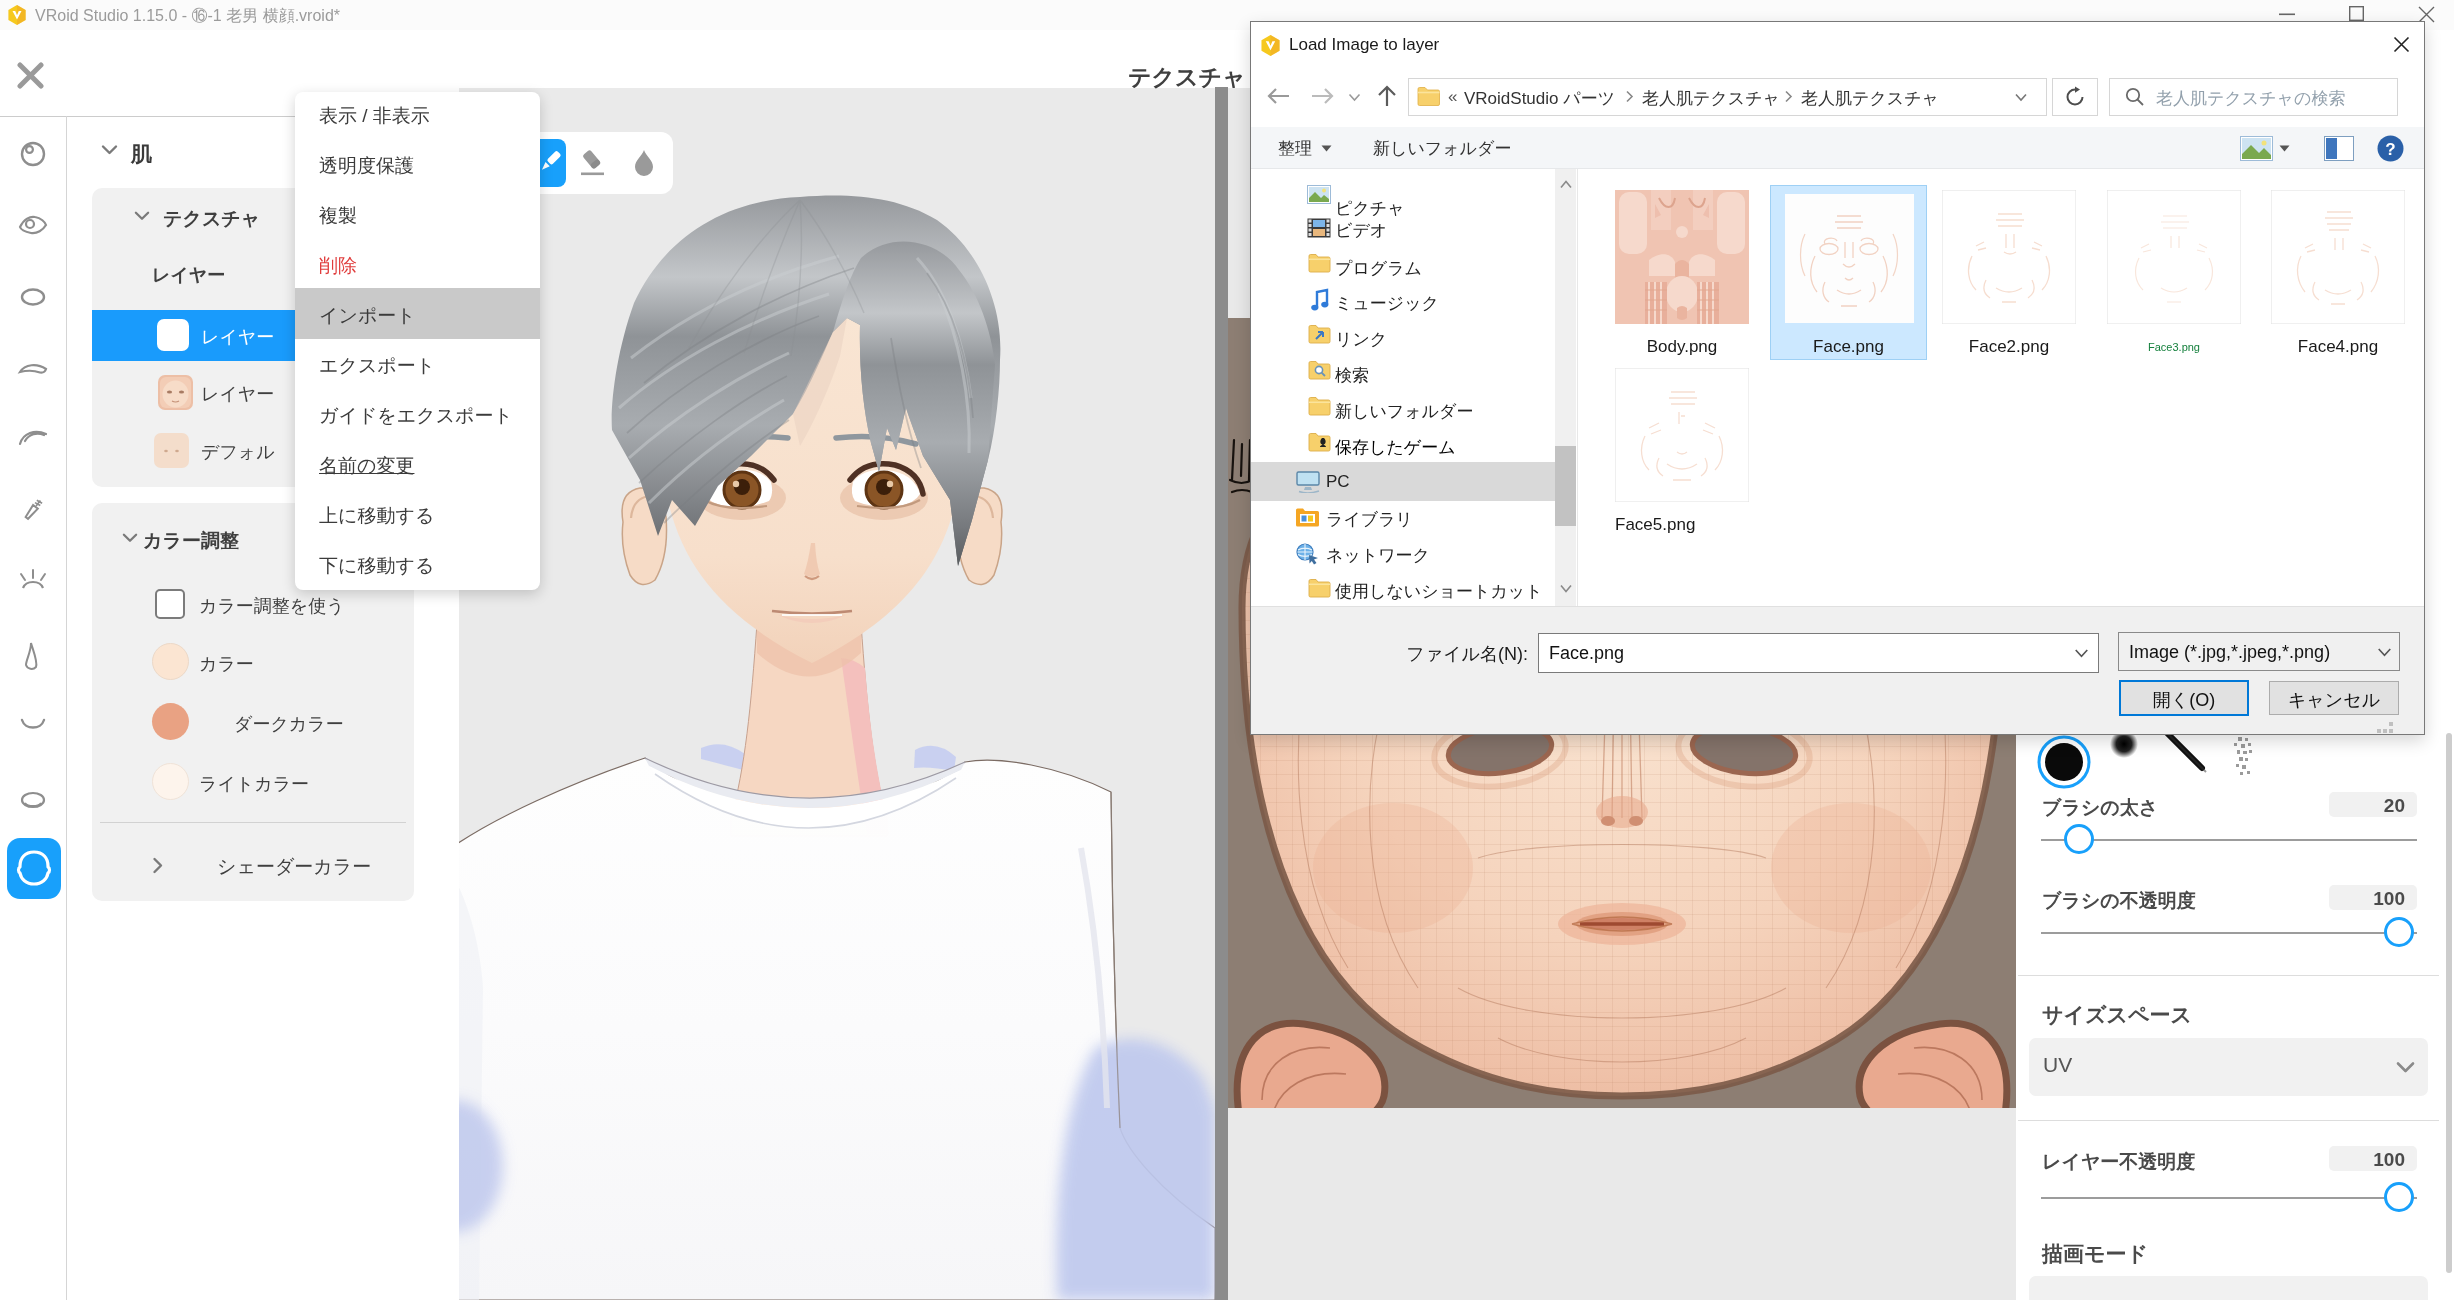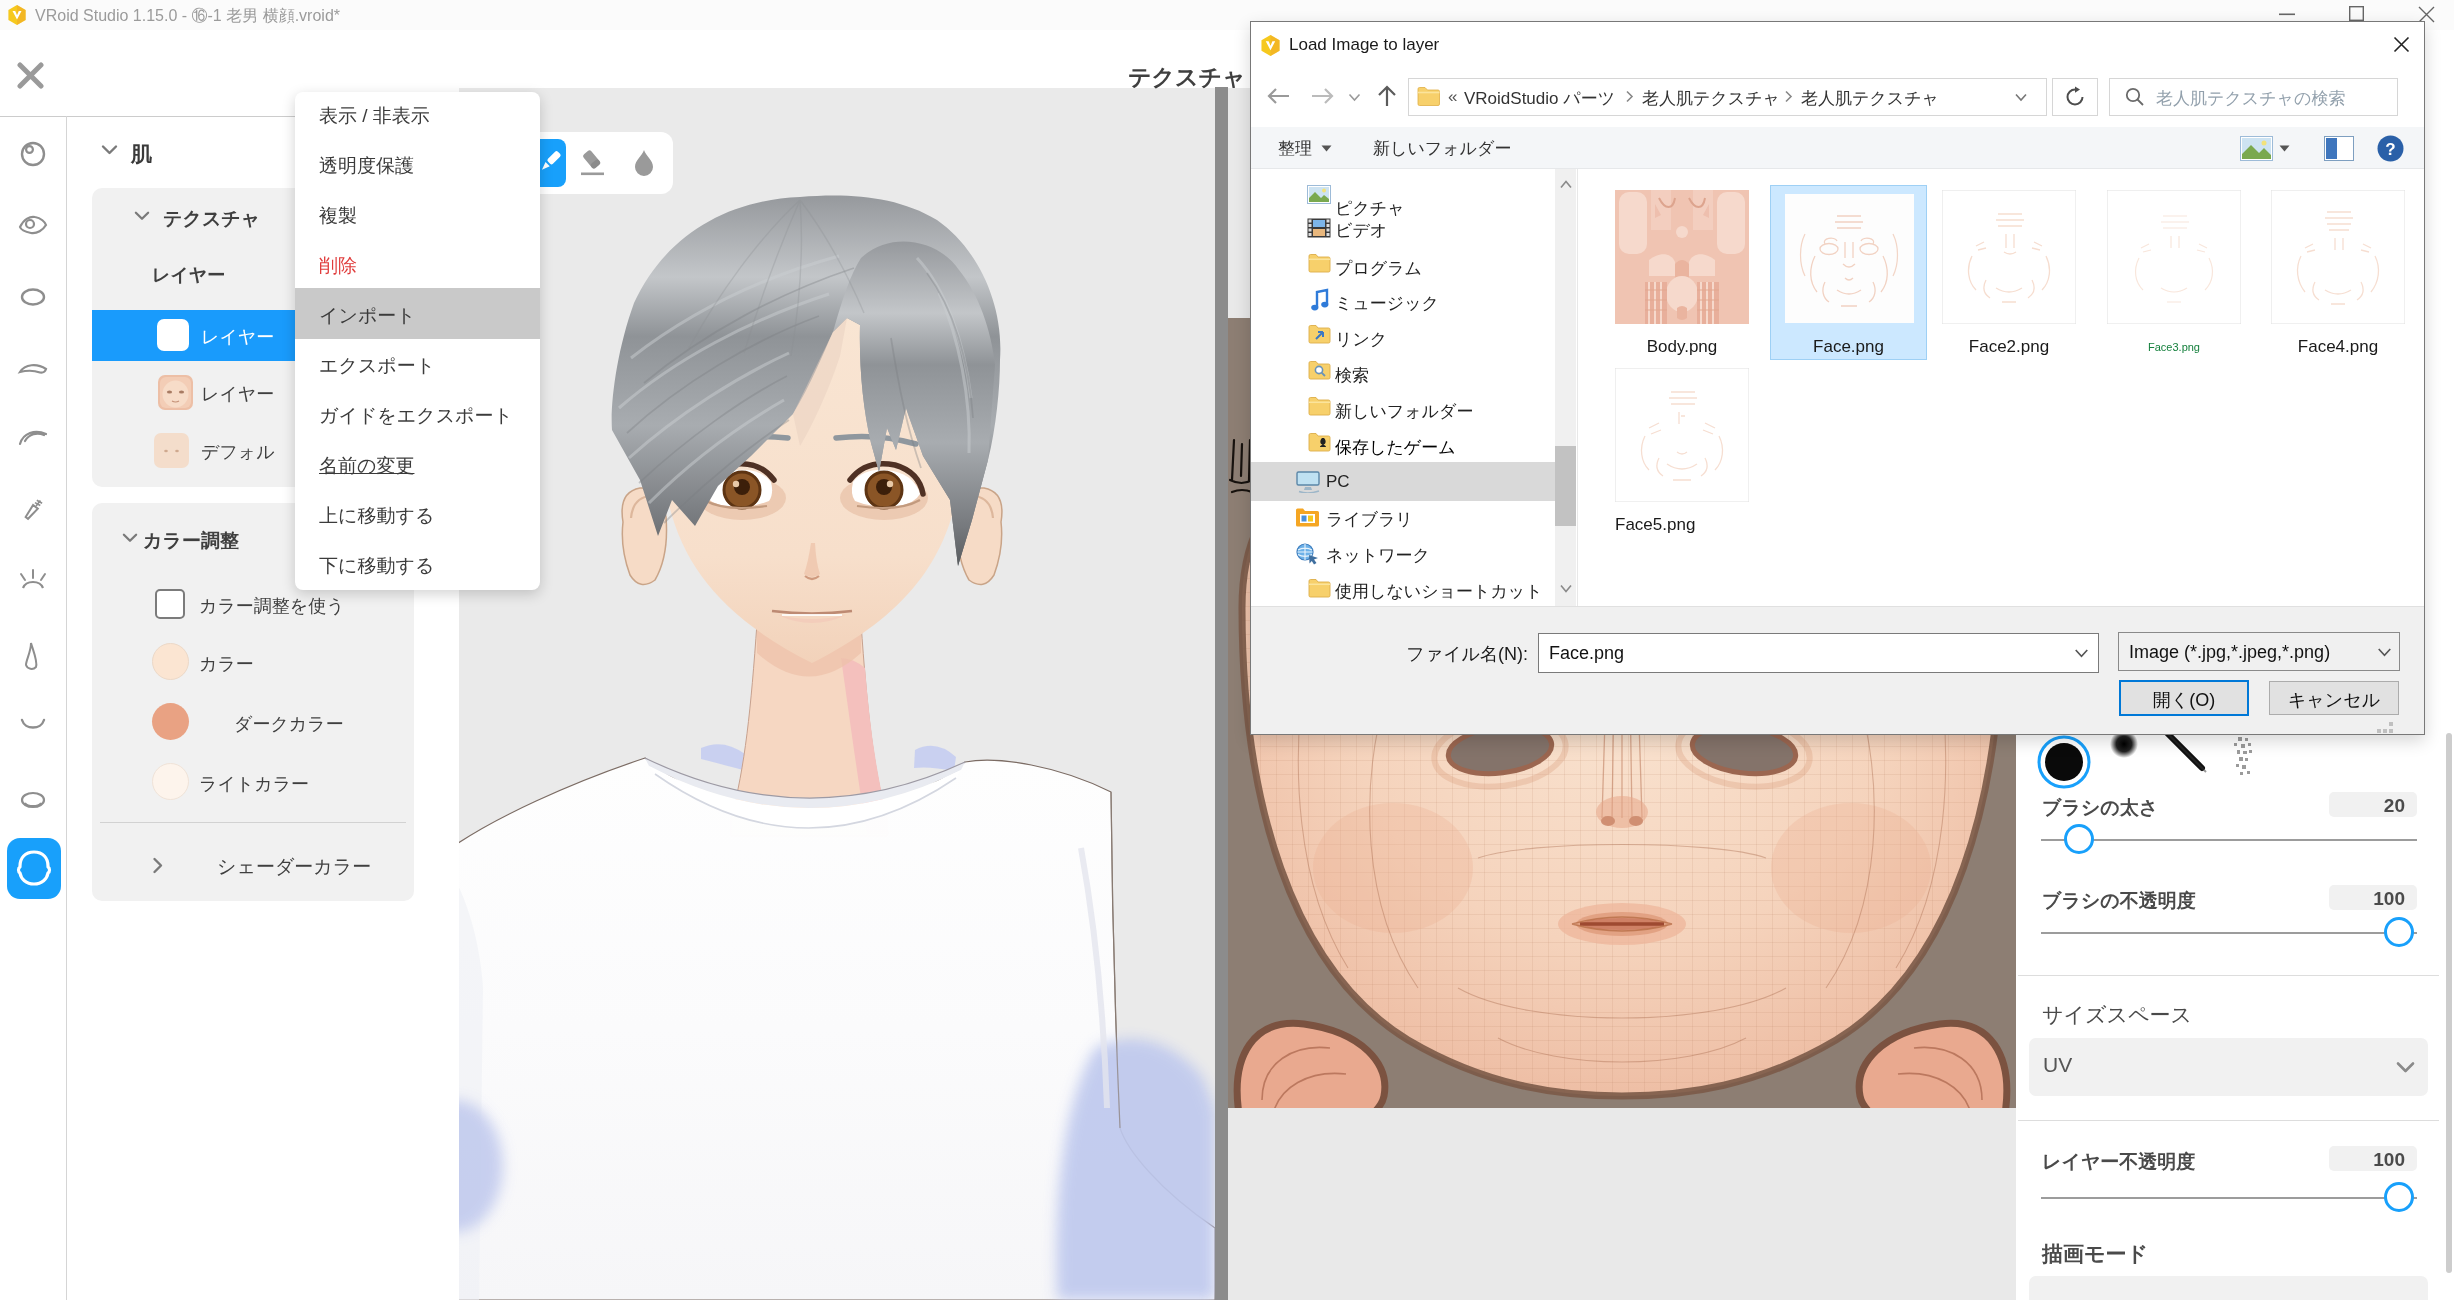--- a/index.html
+++ b/index.html
@@ -370,21 +370,21 @@
 <div class="abs" style="left:2329px;top:792px;width:88px;height:25px;background:#f1f1f1;border-radius:5px;"></div>
 <div class="abs txt" style="left:2329px;top:795px;width:76px;text-align:right;font-size:19px;font-weight:bold;color:#4a4a4a;">20</div>
 <div class="abs" style="left:2041px;top:839px;width:376px;height:2px;background:#9c9c9c;"></div>
 <div class="abs" style="left:2064px;top:824px;width:30px;height:30px;background:#fff;border:3px solid #18a0fb;border-radius:50%;box-sizing:border-box;"></div>
 <div class="abs txt" style="left:2042px;top:888px;font-size:19px;font-weight:bold;color:#4a4a4a;">ブラシの不透明度</div>
 <div class="abs" style="left:2329px;top:885px;width:88px;height:25px;background:#f1f1f1;border-radius:5px;"></div>
 <div class="abs txt" style="left:2329px;top:888px;width:76px;text-align:right;font-size:19px;font-weight:bold;color:#4a4a4a;">100</div>
 <div class="abs" style="left:2041px;top:932px;width:376px;height:2px;background:#9c9c9c;"></div>
 <div class="abs" style="left:2384px;top:917px;width:30px;height:30px;background:#fff;border:3px solid #18a0fb;border-radius:50%;box-sizing:border-box;"></div>
 <div class="abs" style="left:2018px;top:975px;width:421px;height:1px;background:#dddddd;"></div>
-<div class="abs txt" style="left:2042px;top:1001px;font-size:21px;font-weight:normal;color:#4a4a4a;">サイズスペース</div>
+<div class="abs txt" style="left:2042px;top:1001px;font-size:21px;font-weight:bold;color:#4a4a4a;">サイズスペース</div>
 <div class="abs" style="left:2029px;top:1038px;width:399px;height:58px;background:#f1f1f1;border-radius:7px;"></div>
 <div class="abs txt" style="left:2043px;top:1053px;font-size:21px;color:#555;">UV</div>
 <svg class="abs" style="left:2396px;top:1061px" width="19" height="13" viewBox="0 0 19 13">
     <path d="M2 2.5 L9.5 10 L17 2.5" fill="none" stroke="#8a8a8a" stroke-width="2.6" stroke-linecap="round" stroke-linejoin="round"></path>
   </svg>
 <div class="abs" style="left:2018px;top:1120px;width:421px;height:1px;background:#dddddd;"></div>
 <div class="abs txt" style="left:2042px;top:1149px;font-size:19px;font-weight:bold;color:#4a4a4a;">レイヤー不透明度</div>
 <div class="abs" style="left:2329px;top:1146px;width:88px;height:25px;background:#f1f1f1;border-radius:5px;"></div>
 <div class="abs txt" style="left:2329px;top:1149px;width:76px;text-align:right;font-size:19px;font-weight:bold;color:#4a4a4a;">100</div>
 <div class="abs" style="left:2041px;top:1197px;width:376px;height:2px;background:#9c9c9c;"></div>

